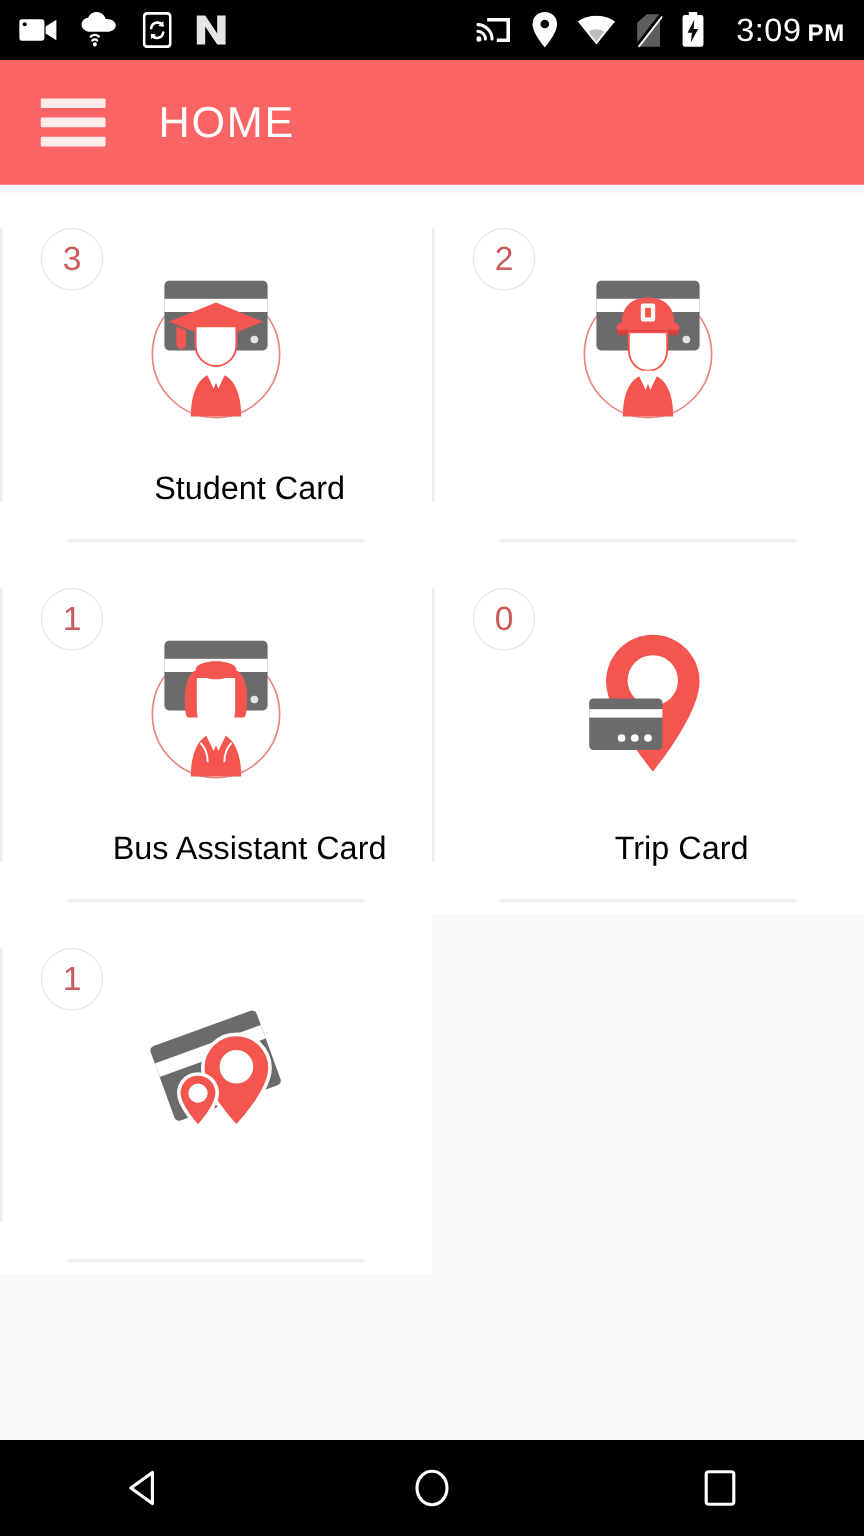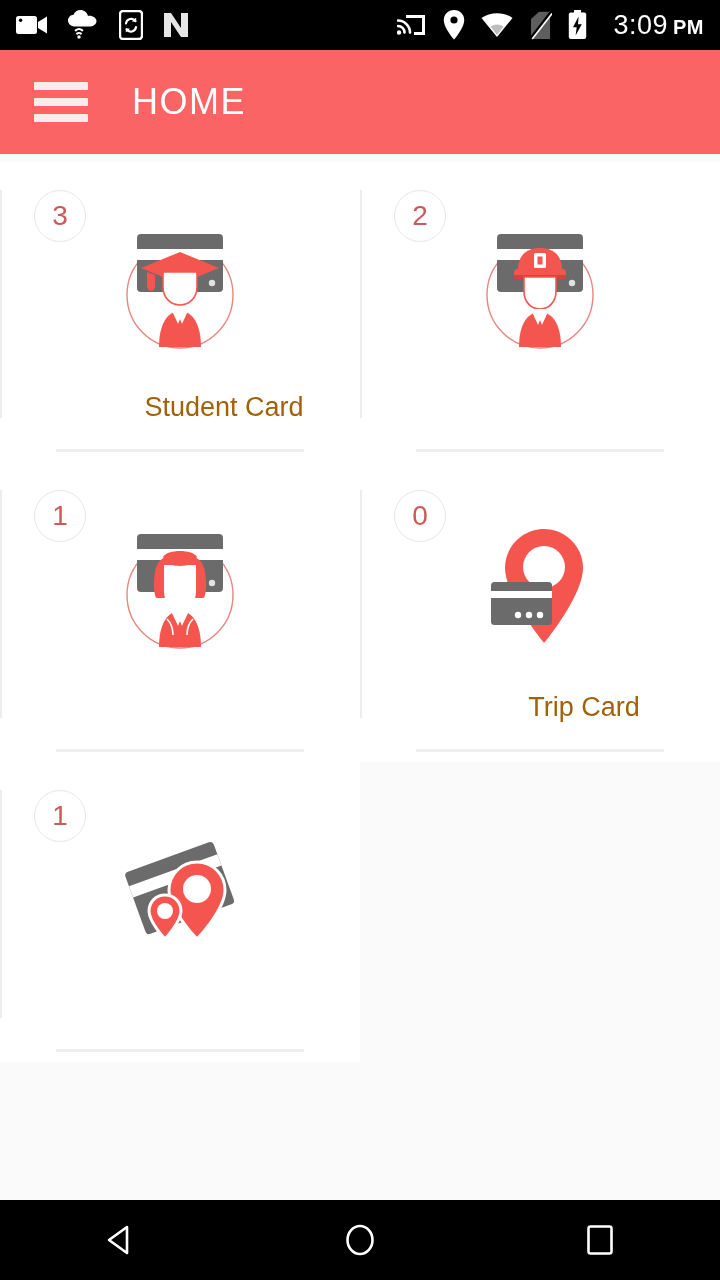--- a/index.html
+++ b/index.html
@@ -67,22 +67,22 @@
     border:1.5px solid #EDE4E4; background:#FFFFFF;
     display:flex; align-items:center; justify-content:center;
     color:#CC5A5A; font-size:28px; line-height:1;
   }
 
   .iconwrap{
     margin-top:62px; width:130px; height:130px;
     display:flex; align-items:center; justify-content:center;
   }
   .label{
-    position:absolute; top:230px; left:16px; width:416px; text-align:center;
-    color:#a16207; font-size:27px; font-weight:400;
+    position:absolute; top:230px; left:0; width:416px; text-align:center;
+    color:#000000; font-size:27px; font-weight:400;
   }
 
   
   .navbar{
     position:absolute; bottom:0; left:0; width:720px; height:80px;
     background:#000; display:flex; align-items:center; justify-content:space-around;
   }
   .nav-btn{ width:120px; height:80px; display:flex; align-items:center; justify-content:center; cursor:pointer; }
 </style>
 </head>
@@ -231,20 +231,21 @@
               <path d="M42 73 C38 73 38 48 42 40 C47 26 83 26 88 40 C92 48 92 73 88 73 Z" fill="#F4564F"></path>
               <path d="M49 40 V66 C49 78 56 85 65 85 C74 85 81 78 81 66 V40 Z" fill="#FFFFFF"></path>
               <path d="M48 32 C52 44 78 44 82 32 C78 24 52 24 48 32 Z" fill="#F4564F"></path>
               <path d="M44 122 C44 100 52 86 65 86 C78 86 86 100 86 122 Z" fill="#F4564F"></path>
               <path d="M56 86 L65 105 L74 86 L69 83 H61 Z" fill="#FFFFFF"></path>
               <path d="M52 94 C56 98 58 104 58 110" stroke="#FFFFFF" stroke-width="1.6" fill="none"></path>
               <path d="M78 94 C74 98 72 104 72 110" stroke="#FFFFFF" stroke-width="1.6" fill="none"></path>
               <path d="M63 101 L65 120 L67 101 L65 96 Z" fill="#F4564F"></path>
             </svg>
           </div>
+          <div class="label">Bus Assistant Card</div>
           <div class="hline"></div>
         </div>
 
         <div class="cell">
           <div class="vline"></div>
           <div class="badge">0</div>
           <div class="iconwrap">
             <svg width="130" height="128" viewBox="0 0 130 128">
               <path d="M69 4 C47.5 4 30 21.5 30 43 C30 71 69 118 69 118 C69 118 108 71 108 43 C108 21.5 90.5 4 69 4 Z" fill="#F4564F"></path>
               <circle cx="69" cy="42" r="21" fill="#FFFFFF"></circle>

